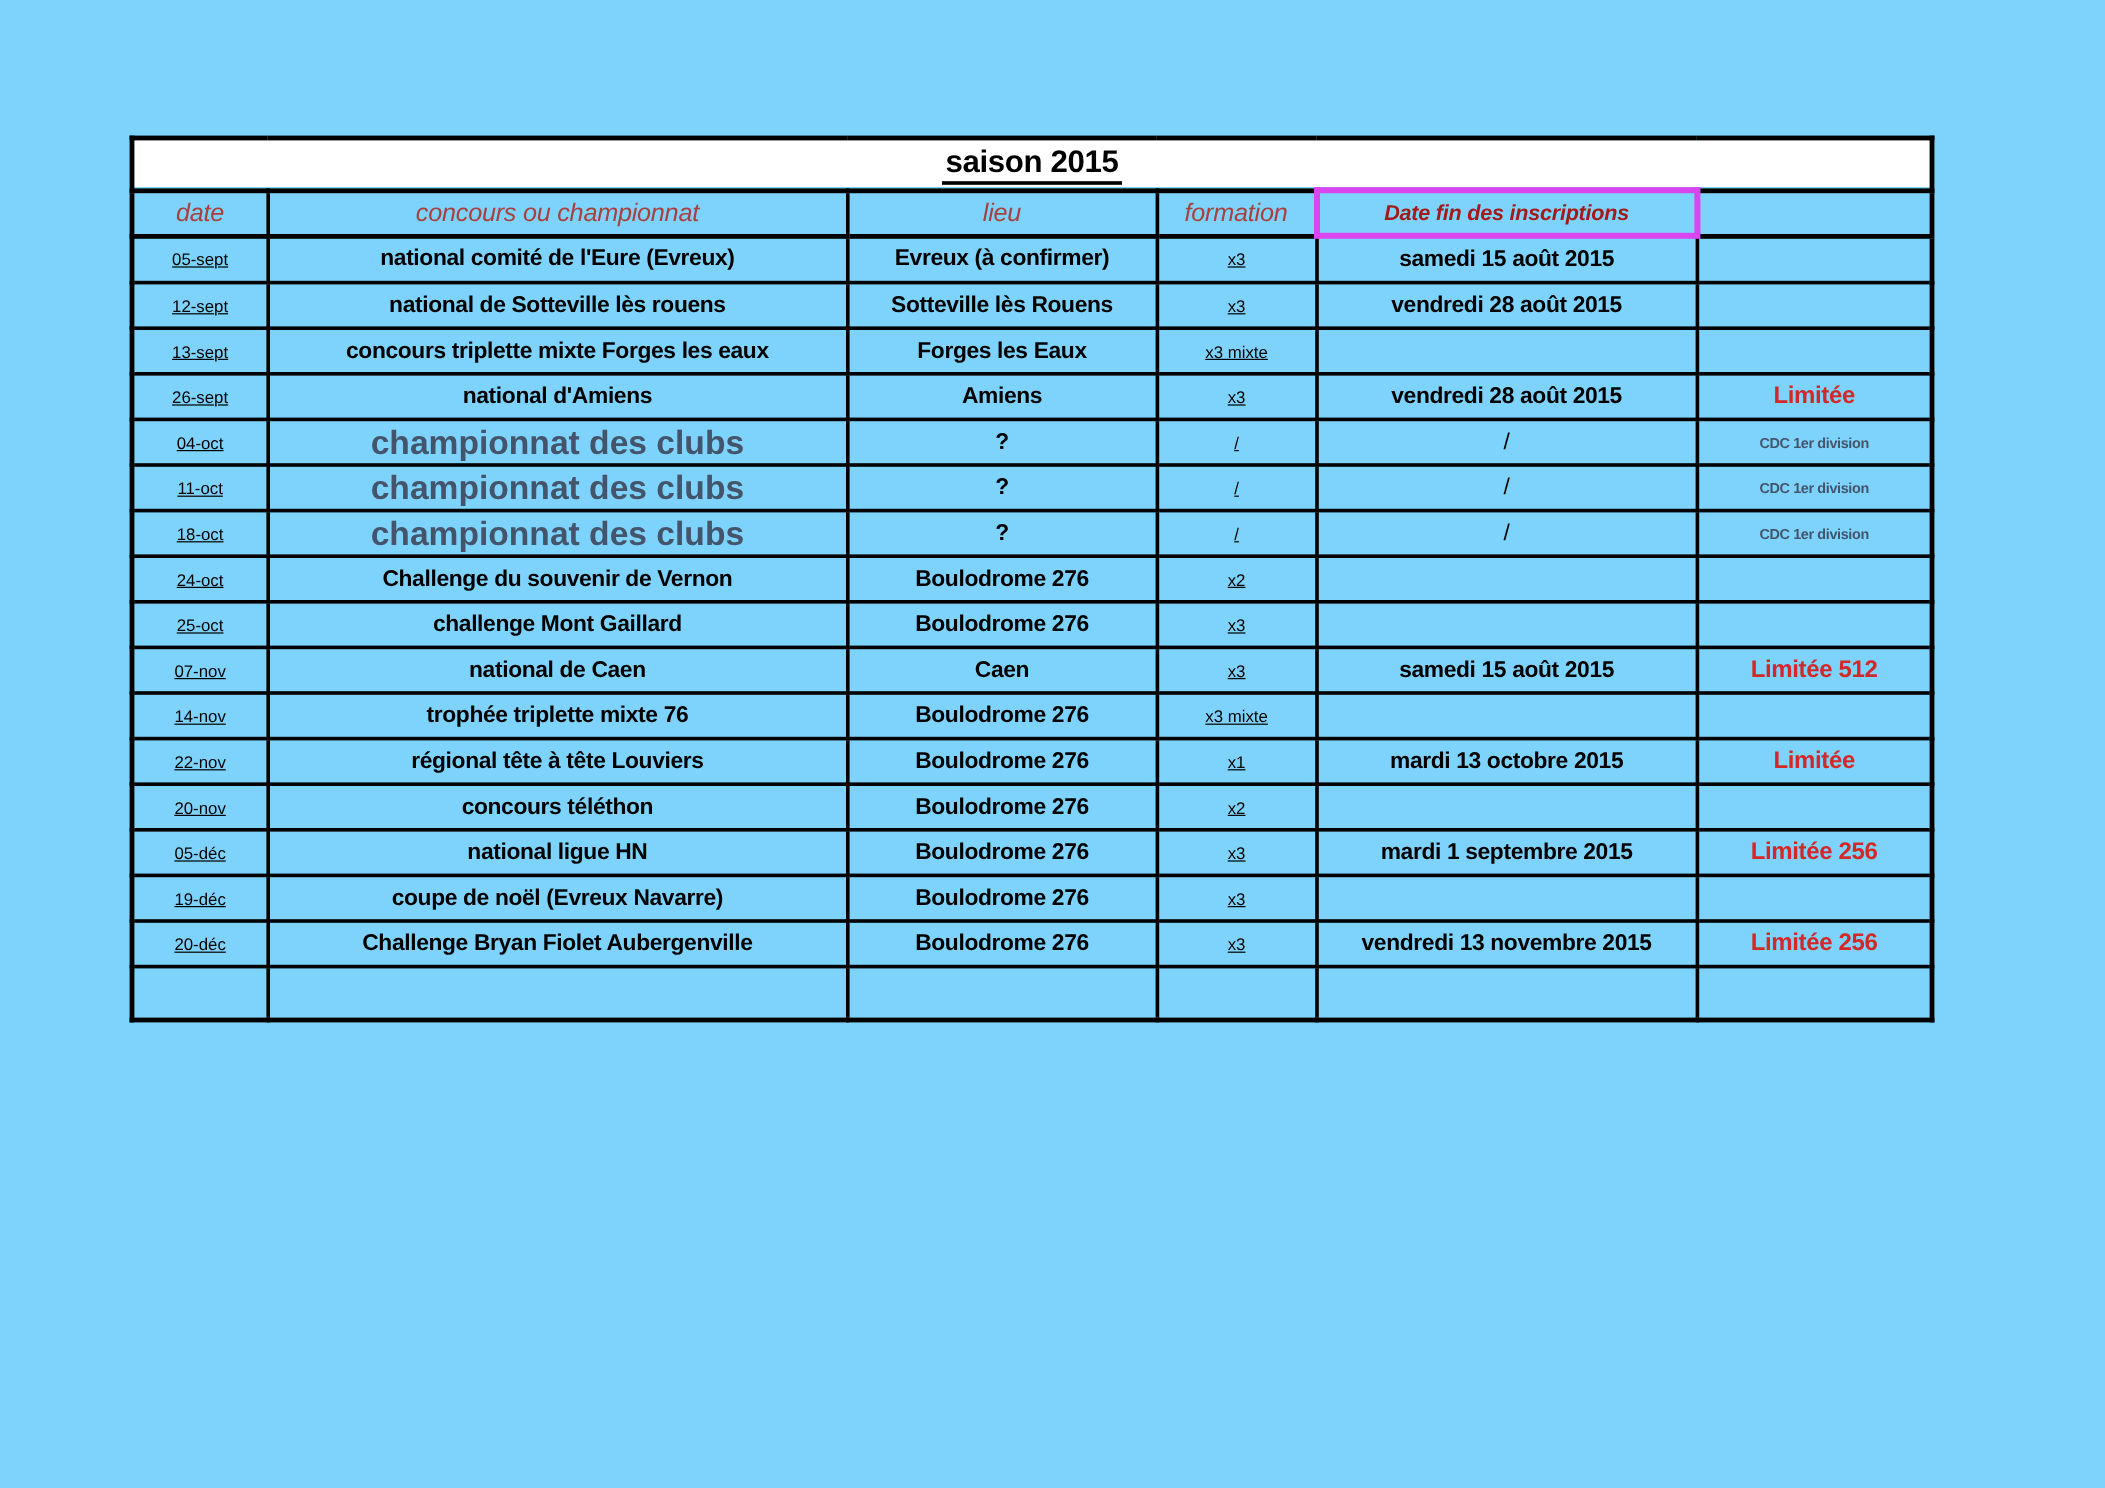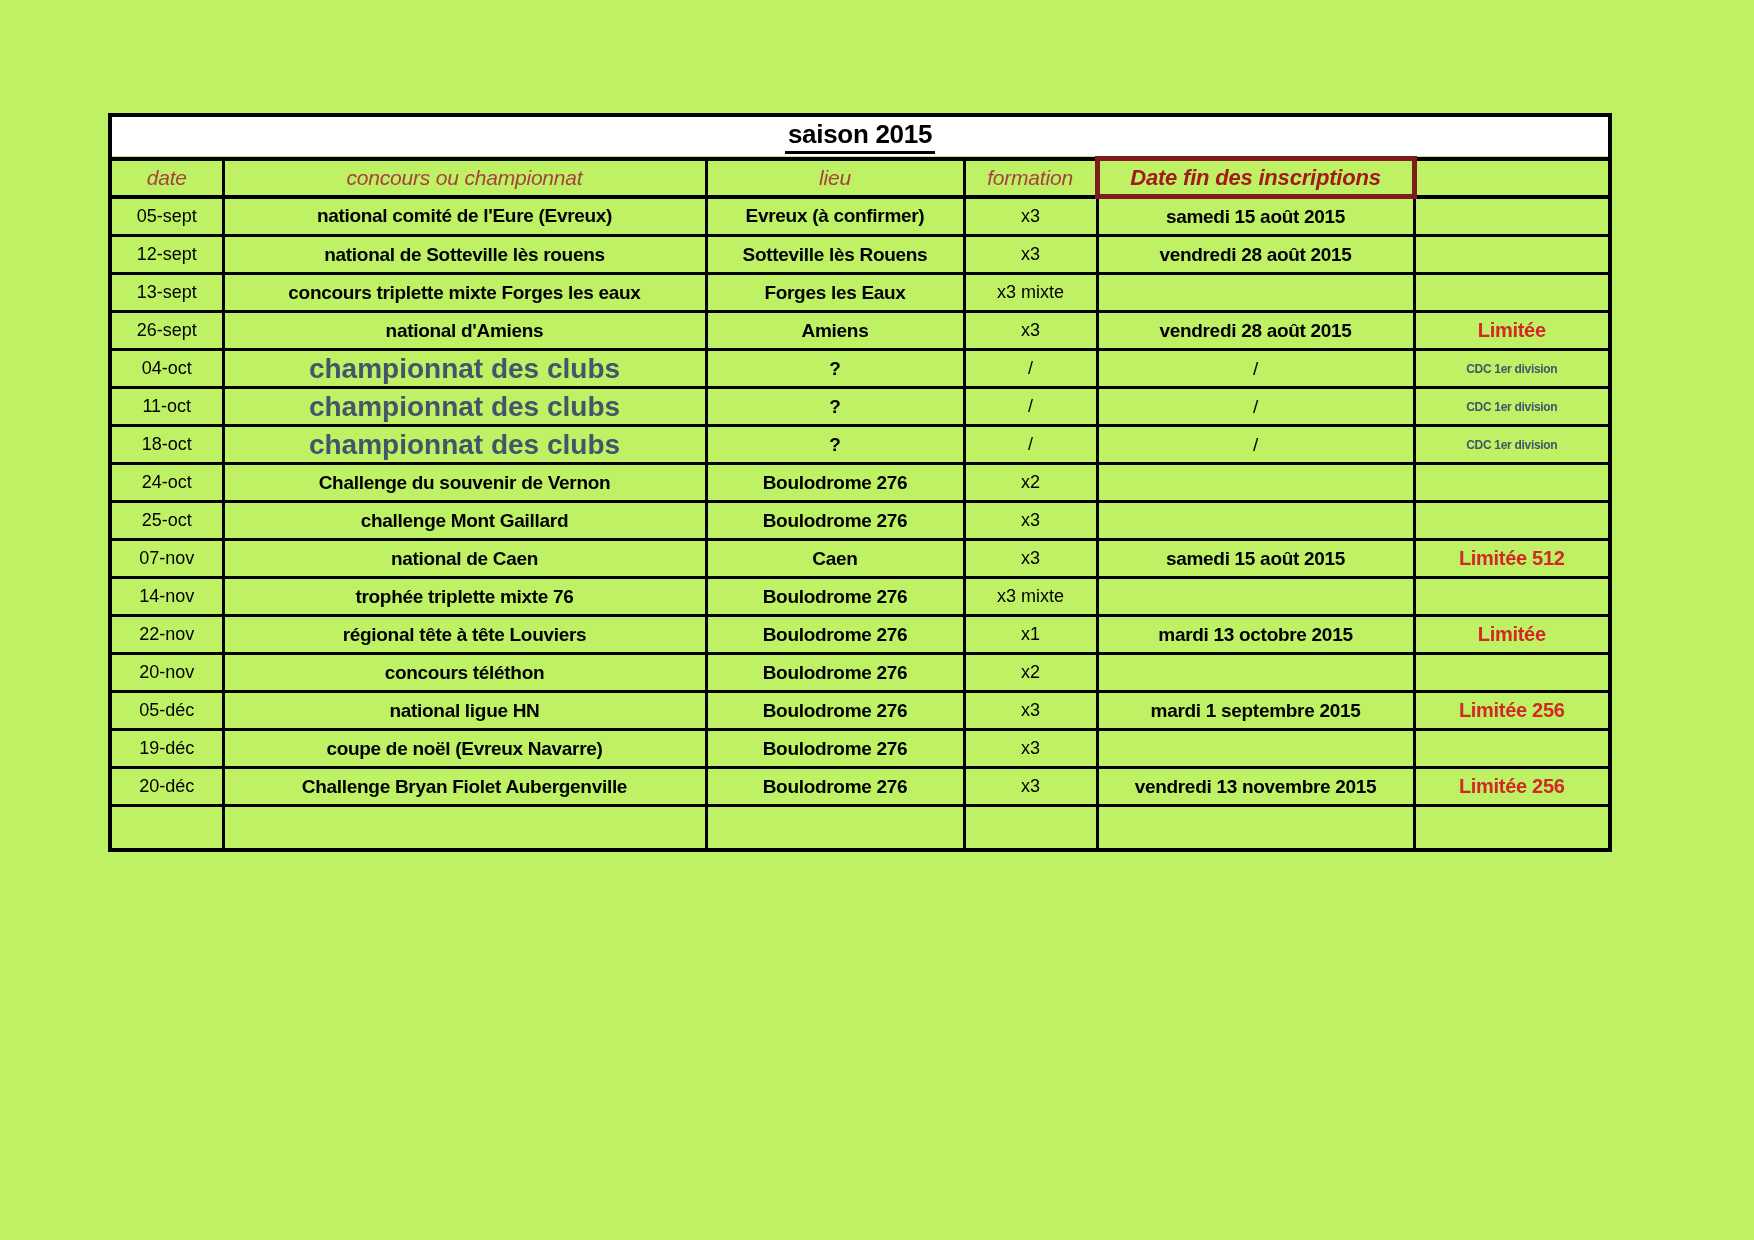--- a/index.html
+++ b/index.html
@@ -1,20 +1,20 @@
 <!DOCTYPE html>
 <html style="--header-red: #A84040; --datefin-red: #A31A1A; --limited-red: #D32828; --cdc-blue: #44546A;"><head>
 <meta charset="utf-8">
 <style>
   html, body { margin:0; padding:0; background:#ffffff; }
   .page {
     position:relative;
     width:1754px;
     height:1240px;
-    background:#bef264;
+    background:#7dd3fc;
     font-family:"Liberation Sans", sans-serif;
     overflow:hidden;
   }
   table.season {
     position:absolute;
     left:108px;
     top:113px;
     width:1500px;
     border-collapse:collapse;
     table-layout:fixed;
@@ -50,35 +50,36 @@
     font-style:italic;
     font-weight:normal;
     font-size:21px;
     color:var(--header-red, #A84040);
     border-bottom:4px solid #000;
     letter-spacing:-0.2px;
   }
   tr.header-row th.h-date { border-left:4px solid #000; }
   tr.header-row th.h-fin {
     font-weight:bold;
-    font-size:22px;
+    font-size:18px;
     color:var(--datefin-red, #A31A1A);
-    border:5px solid #7f1d1d;
+    border:5px solid #d946ef;
   }
   tbody td {
     height:35px;
     font-weight:bold;
     font-size:19px;
     color:#000;
     letter-spacing:-0.3px;
   }
   tbody td.c-date, tbody td.c-form {
     font-weight:normal;
-    font-size:18px;
+    font-size:14px;
     letter-spacing:0;
+    text-decoration:underline;
   }
   tbody td.cdc-text {
     color:var(--cdc-blue, #44546A);
     font-size:28px;
     letter-spacing:0;
   }
   tbody td.thin { font-weight:normal; }
   tbody td.note-limited { color:var(--limited-red, #D32828); font-size:20px; }
   tbody td.note-cdc { color:var(--cdc-blue, #44546A); font-size:12px; }
   tbody tr.empty-row td { height:41px; }

